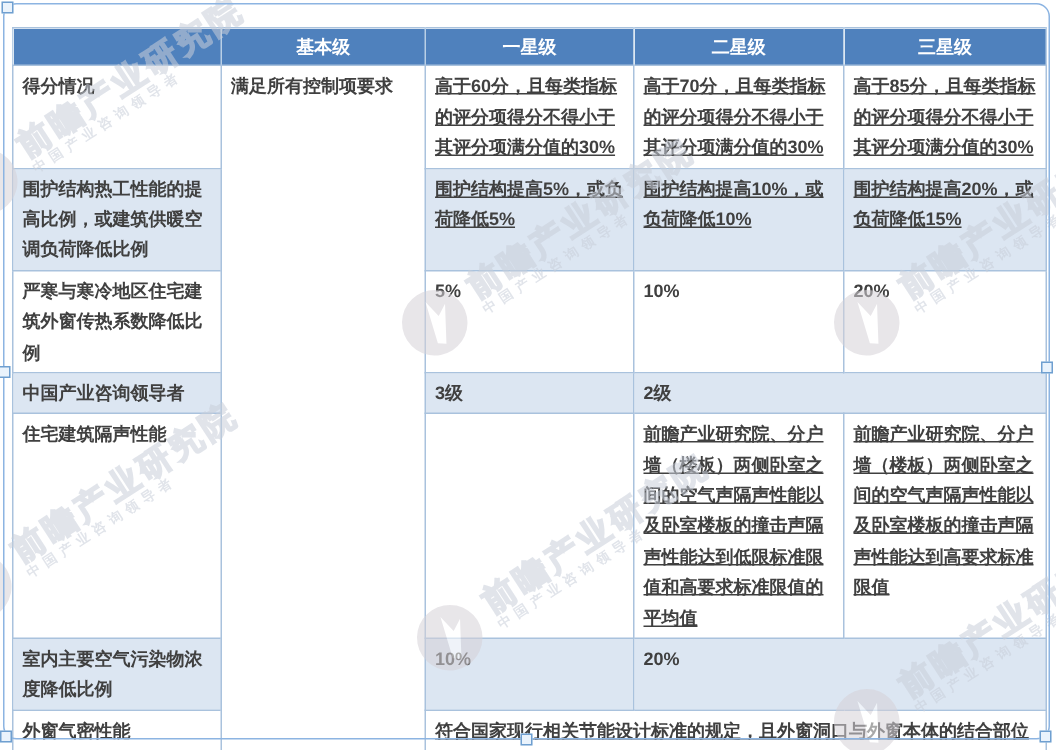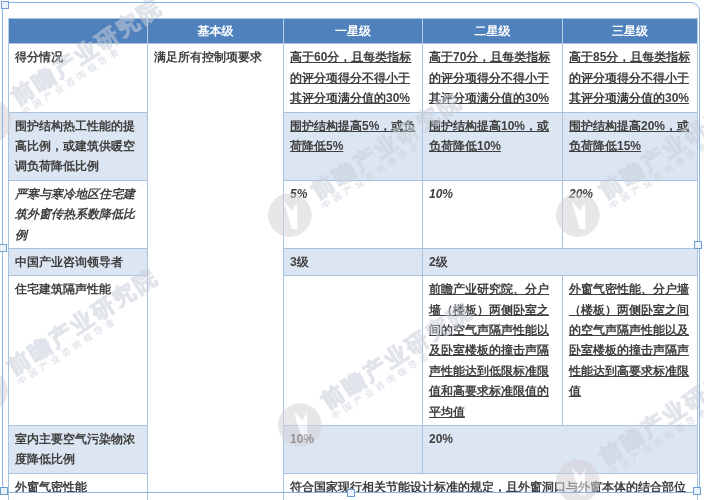--- a/index.html
+++ b/index.html
@@ -35,21 +35,21 @@
   table.gb th{
     background:var(--header-bg);color:var(--header-text);
     text-align:center;vertical-align:middle;
     border-color:var(--header-divider);
     border-top-color:var(--border);border-bottom-color:var(--border);
     font-weight:bold;padding:2px 4px;
   }
   tr.hrow{height:22px;}
   tr.r1{height:68px;margin-top:24px;}
   tr.r2{height:67px;}
-  tr.r3{height:55px;font-style:italic;}
+  tr.r3{height:55px;}
   tr.r4{height:22px;}
   tr.r5{height:146px;}
   tr.r6{height:42px;}
   tr.r7{height:50px;}
   td.lbl{vertical-align:middle;text-align:justify;}
   tr.alt td{background:var(--row-alt-bg);}
   td.basic{background:#ffffff !important;vertical-align:middle;}
   td.longtxt{text-align:justify;text-decoration:underline;}
   td.num{text-align:right;vertical-align:middle;padding-right:10px;}
   td.mid{vertical-align:middle;}
@@ -136,21 +136,21 @@
     </tr>
     <tr class="r4 alt">
       <td class="lbl">中国产业咨询领导者</td>
       <td>3级</td>
       <td colspan="2">2级</td>
     </tr>
     <tr class="r5">
       <td class="lbl">住宅建筑隔声性能</td>
       <td></td>
       <td class="longtxt">前瞻产业研究院、分户墙（楼板）两侧卧室之间的空气声隔声性能以及卧室楼板的撞击声隔声性能达到低限标准限值和高要求标准限值的平均值</td>
-      <td class="longtxt mid">外窗气密性能、分户墙（楼板）两侧卧室之间的空气声隔声性能以及卧室楼板的撞击声隔声性能达到高要求标准限值</td>
+      <td class="longtxt mid">前瞻产业研究院、分户墙（楼板）两侧卧室之间的空气声隔声性能以及卧室楼板的撞击声隔声性能达到高要求标准限值</td>
     </tr>
     <tr class="r6 alt">
       <td class="lbl">室内主要空气污染物浓度降低比例</td>
       <td>10%</td>
       <td colspan="2">20%</td>
     </tr>
     <tr class="r7">
       <td class="lbl">外窗气密性能</td>
       <td colspan="3" class="longtxt">符合国家现行相关节能设计标准的规定，且外窗洞口与外窗本体的结合部位严密</td>
     </tr>

